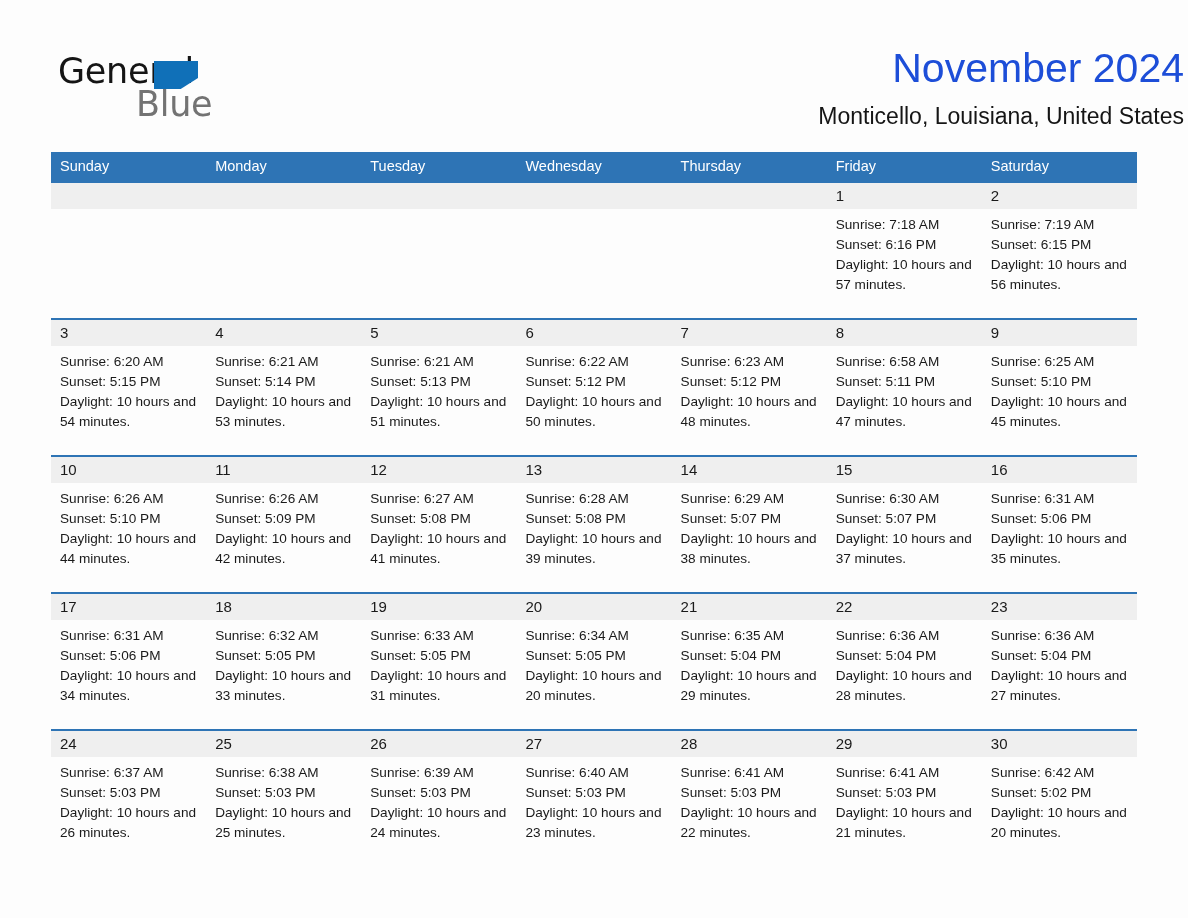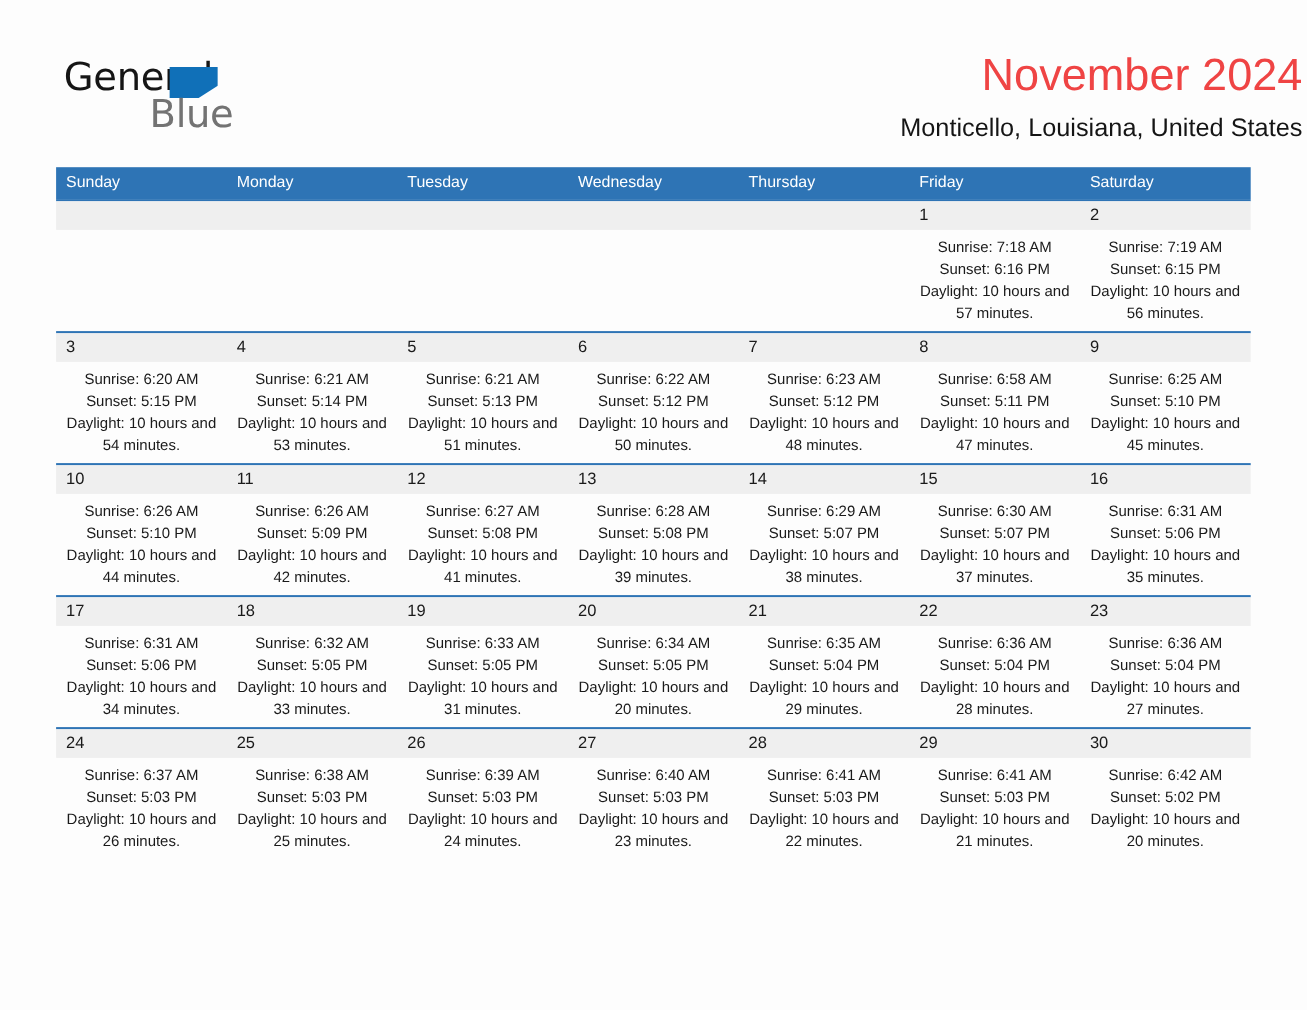--- a/index.html
+++ b/index.html
@@ -77,21 +77,21 @@
   .title-block {
     position: absolute;
     right: 52px;
     top: 44px;
     text-align: right;
   }
   .month-title {
     font-size: 41px;
     line-height: 49px;
     font-weight: 400;
-    color: #ef4444;
+    color: #1d4ed8;
     letter-spacing: 0px;
     white-space: nowrap;
   }
   .location {
     margin-top: 9px;
     font-size: 23px;
     line-height: 28px;
     font-weight: 400;
     color: #151515;
     white-space: nowrap;
@@ -127,22 +127,21 @@
     border-top: none;
   }
   .week .numbers {
     display: flex;
     background: #efefef;
     height: 26px;
   }
   .week .bodies {
     display: flex;
     background: transparent;
-    height: 92px;
-    text-align: center;
+    height: 109px;
   }
   .num-cell {
     flex: 1 1 0;
     box-sizing: border-box;
     padding-left: 9px;
     font-size: 15px;
     line-height: 26px;
     color: #1a1a1a;
   }
   .body-cell {

